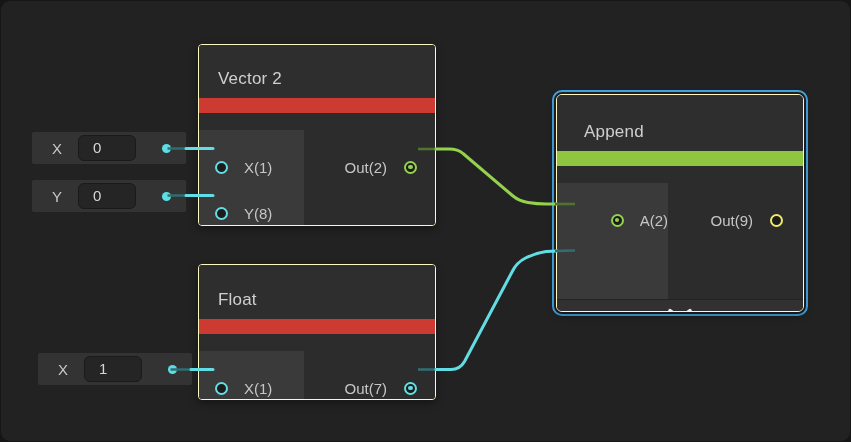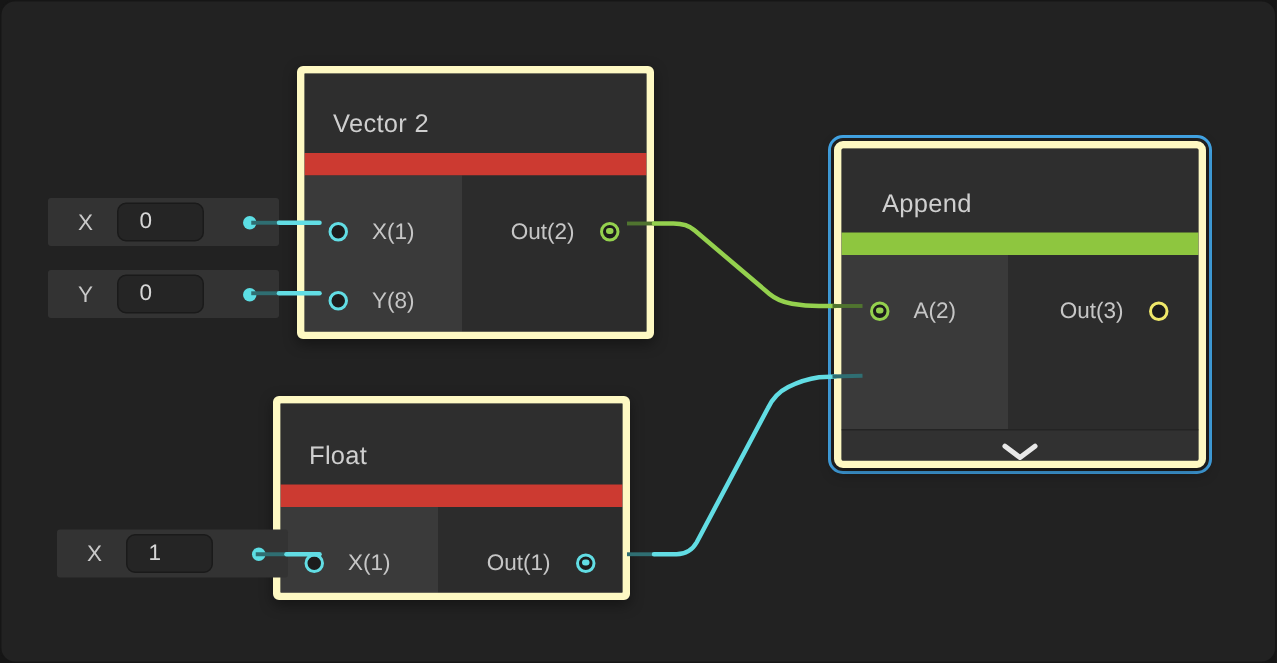--- a/index.html
+++ b/index.html
@@ -12,38 +12,38 @@
     background: #222222;
     border-radius: 10px;
     overflow: hidden;
     box-shadow: inset 0 0 0 1px rgba(0,0,0,0.35);
   }
 
   
   .node {
     position: absolute;
     background: #2c2c2c;
-    border: 5px solid #fef9c3;
+    border: 1px solid #fef9c3;
     border-radius: 4px;
     overflow: hidden;
     box-shadow: 0 3px 9px rgba(0,0,0,0.40);
   }
   .node-header {
     display: flex; align-items: flex-end;
     padding: 0 0 9px 19px;
     background: #2e2e2e;
   }
   .node-title {
     color: #cfcfcf; font-size: 17px; letter-spacing: .2px;
   }
   .accent-bar { width: 100%; height: 15px; }
   .accent-red   { background: #cc3a31; }
   .accent-green { background: #8ec63f; }
 
-  .node-body { display: flex; }
+  .node-body { display: flex; margin-top: 17px; }
   .in-section  { background: #3a3a3a; padding-top: 15px; }
   .out-section { background: #2c2c2c; padding-top: 15px; flex: 1; }
 
   .port-row {
     display: flex; align-items: center;
     height: 44px; margin-bottom: 2px;
   }
   .in-row  { padding-left: 16px; }
   .out-row { justify-content: flex-end; padding-right: 18px; }
 
@@ -142,61 +142,61 @@
         <div class="port-row out-row">
           <span class="port-label">Out(2)</span>
           <span class="port port-green">
               <span class="port-dot dot-green"></span>
             </span>
         </div>
       </div>
     </div>
   </div>
 
-  <div class="node" style="left:182px; top:264px; width:238px; height:136px;">
+  <div class="node" style="left:198px; top:264px; width:238px; height:136px;">
     <div class="node-header" style="height:54px;">
       <span class="node-title">Float</span>
     </div>
     <div class="accent-bar accent-red"></div>
     <div class="node-body" style="height:67px;">
       <div class="in-section" style="width:105px;">
         <div class="port-row in-row">
           <span class="port port-cyan"></span>
           <span class="port-label">X(1)</span>
         </div>
       </div>
       <div class="out-section">
         <div class="port-row out-row">
-          <span class="port-label">Out(1)</span>
+          <span class="port-label">Out(7)</span>
           <span class="port port-cyan">
               <span class="port-dot dot-cyan"></span>
             </span>
         </div>
       </div>
     </div>
   </div>
 
   <div class="append-wrap">
     <div class="node" style="width:248px; height:218px;">
       <div class="node-header" style="height:56px;padding-left:27px;">
         <span class="node-title">Append</span>
       </div>
       <div class="accent-bar accent-green"></div>
       <div class="node-body" style="height:116px;">
         <div class="in-section" style="width:111px;">
-          <div class="port-row in-row" style="padding-left:19px;">
+          <div class="port-row in-row" style="padding-left:19px;justify-content:flex-end;">
             <span class="port port-green">
                 <span class="port-dot dot-green"></span>
               </span>
             <span class="port-label">A(2)</span>
           </div>
         </div>
         <div class="out-section">
           <div class="port-row out-row" style="padding-right:20px;">
-            <span class="port-label">Out(3)</span>
+            <span class="port-label">Out(9)</span>
             <span class="port port-yellow"></span>
           </div>
         </div>
       </div>
       <div class="node-bottom">
         <svg class="chev" width="26" height="13" viewBox="0 0 26 13">
           <path d="M3 2.5 L13 10 L23 2.5" fill="none" stroke="#e8e8e8" stroke-width="3.4" stroke-linecap="round" stroke-linejoin="round"></path>
         </svg>
       </div>
     </div>

